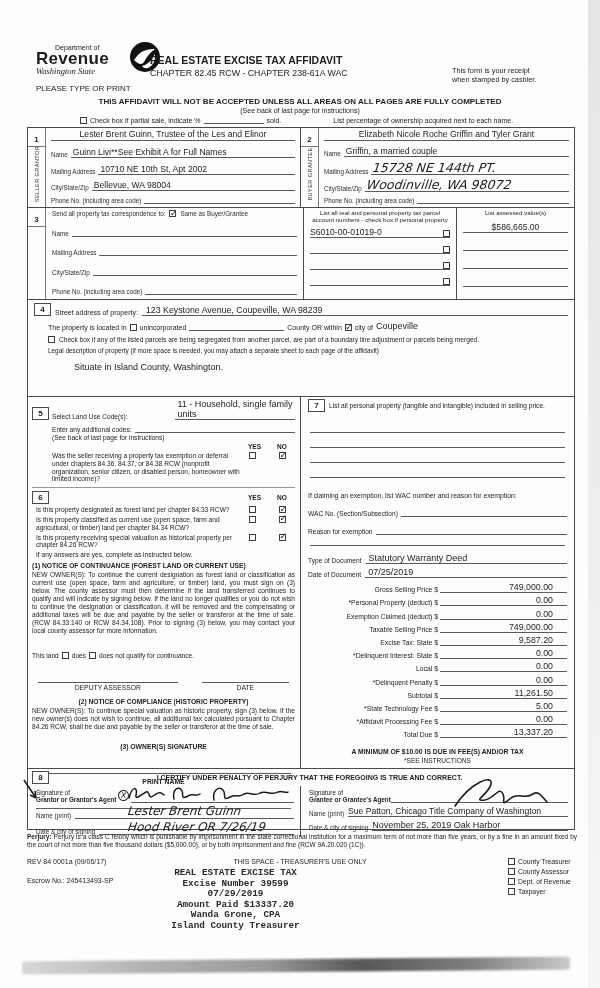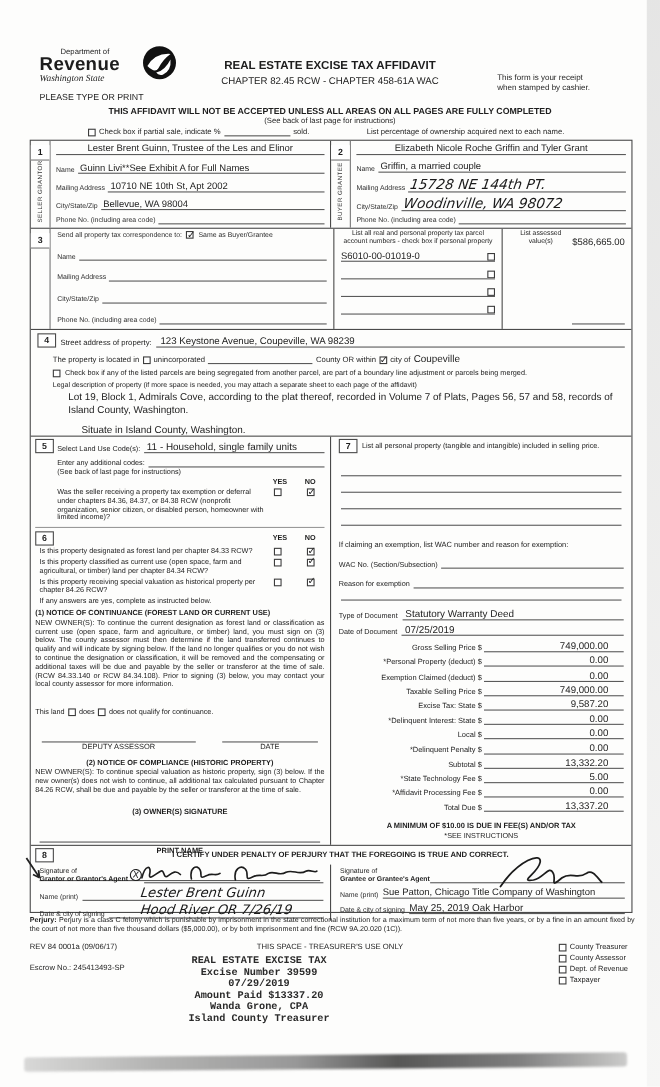--- a/index.html
+++ b/index.html
@@ -17,21 +17,21 @@
   .bold { font-weight:bold; }
   .ctr { text-align:center; }
 
   
   .hdr-logo { position:absolute; left:36px; top:44px; width:150px; }
   .hdr-deptof { font-size:7px; margin-left:19px; }
   .hdr-rev { font-size:17px; font-weight:bold; letter-spacing:.3px; line-height:15px; }
   .hdr-wa { font-size:8.5px; font-style:italic; margin-left:0; font-family:"Liberation Serif", serif; }
   .hdr-swirl { position:absolute; left:92px; top:-4px; }
   .hdr-type { position:absolute; left:36px; top:84px; font-size:8px; }
-  .hdr-title { position:absolute; left:150px; top:54px; width:300px; text-align:center; }
+  .hdr-title { position:absolute; left:150px; top:54px; width:300px; text-align:left; }
   .hdr-title .t1 { font-size:10.5px; font-weight:bold; }
   .hdr-title .t2 { font-size:8.8px; margin-top:2px; }
   .hdr-receipt { position:absolute; left:452px; top:66px; font-size:7.3px; line-height:9px; }
   .hdr-notice { position:absolute; left:0; top:97px; width:600px; text-align:center; font-size:8px; font-weight:bold; }
   .hdr-notice-sub { position:absolute; left:0; top:107px; width:600px; text-align:center; font-size:7px; }
   .partial-row { position:absolute; left:80px; top:117px; width:495px; display:flex; font-size:7px; align-items:flex-end; }
   .partial-left { display:flex; align-items:flex-end; gap:3px; }
   .pct-fill { width:60px; border-bottom:1px solid #555; }
   .own-note { margin-left:52px; }
 
@@ -53,21 +53,21 @@
   .pf-line .fv { flex:1; border-bottom:1px solid #5a5a5a; font-size:8.6px; line-height:10px; padding-left:2px; }
   .handaddr { font-size:12.5px; line-height:9px; white-space:nowrap; }
 
   
   .row3 { display:flex; height:92px; }
   .r3-left { width:276px; border-right:1px solid #4a4a4a; display:flex; }
   .r3-strip { width:18px; border-right:1px solid #777; flex:none; text-align:center; }
   .r3-strip .numbox { width:100%; height:14px; border:none; border-bottom:1px solid #777; }
   .r3-fields { flex:1; padding:2px 6px; display:flex; flex-direction:column; justify-content:space-between; padding-bottom:4px; }
   .r3-mid { width:153px; border-right:1px solid #4a4a4a; padding:1px 6px 4px 6px; display:flex; flex-direction:column; }
-  .r3-right { flex:1; padding:1px 6px 4px 6px; display:flex; }
+  .r3-right { flex:1; padding:1px 6px 4px 6px; display:flex; flex-direction:column; }
   .r3-head { font-size:6.2px; text-align:center; line-height:7px; }
   .parcel-line { display:flex; align-items:flex-end; gap:4px; border-bottom:1px solid #5a5a5a; margin-top:8px; }
   .parcel-line.first { margin-top:4px; }
   .parcel-num { flex:1; font-size:8.6px; }
   .assessed-line { border-bottom:1px solid #5a5a5a; margin-top:8px; min-height:10px; text-align:center; font-size:8.6px; }
   .assessed-line.first { margin-top:6px; }
 
   
   .row4 { height:97px; padding:3px 6px 0 6px; font-size:7px; }
   .r4-street { display:flex; align-items:flex-end; gap:4px; }
@@ -79,21 +79,21 @@
   .r4-legal-lbl { margin-top:4px; margin-left:14px; font-size:6.4px; }
   .r4-legal { margin:2px 10px 0 28px; font-size:9px; line-height:11px; }
   .r4-situate { margin-top:8px; margin-left:40px; font-size:9px; }
 
   
   .cols { display:flex; height:372px; }
   .col-l { width:50%; border-right:1px solid #4a4a4a; padding:2px 5px 0 4px; font-size:6.6px; position:relative; }
   .col-r { width:50%; padding:2px 7px 0 7px; font-size:6.6px; display:flex; flex-direction:column; }
 
   .s5-head { display:flex; align-items:flex-end; gap:3px; }
-  .s5-head .lu { flex:1; border-bottom:1px solid #5a5a5a; font-size:9px; padding-left:3px; }
+  .s5-head .lu { flex:1; border-bottom:1px solid #5a5a5a; font-size:9px; padding-left:3px;margin-left:44px; }
   .s5-add { display:flex; align-items:flex-end; gap:3px; margin-top:4px; margin-left:20px; }
   .yn-head { display:flex; justify-content:flex-end; gap:16px; font-size:6.6px; margin-top:2px; padding-right:8px; font-weight:bold; }
   .q-row { display:flex; margin-top:2px; margin-left:20px; }
   .q-text { flex:1; line-height:7.8px; }
   .q-cbs { width:52px; display:flex; justify-content:space-between; padding:0 9px 0 6px; flex:none; align-items:flex-start; }
   .s6-head { display:flex; align-items:center; margin-top:4px; border-top:1px solid #999; padding-top:3px; }
   .s6-head .yn { margin-left:auto; display:flex; gap:16px; padding-right:8px; font-weight:bold; }
   .notice-title { font-weight:bold; text-align:left; margin-top:4px; font-size:6.7px; }
   .notice-para { margin-top:2px; line-height:7.9px; text-align:justify; }
   .qualify { margin-top:18px; display:flex; gap:3px; align-items:center; }
@@ -159,21 +159,21 @@
     <div class="hdr-wa">Washington State</div>
     <svg class="hdr-swirl" width="34" height="34" viewBox="0 0 34 34">
       <circle cx="17" cy="17" r="15" fill="#111"></circle>
       <path d="M6 20 Q13 8 27 9 Q20 14 16 22 Q13 27 6 20 Z" fill="#fff"></path>
       <path d="M14 26 Q22 24 27 14 Q28 24 20 28 Q16 29 14 26 Z" fill="#fff"></path>
     </svg>
   </div>
   <div class="hdr-type">PLEASE TYPE OR PRINT</div>
   <div class="hdr-title">
     <div class="t1">REAL ESTATE EXCISE TAX AFFIDAVIT</div>
-    <div class="t2">CHAPTER 82.45 RCW - CHAPTER 458-61A WAC</div>
+    <div class="t2">CHAPTER 82.45 RCW - CHAPTER 238-61A WAC</div>
   </div>
   <div class="hdr-receipt">
     <div>This form is your receipt</div>
     <div>when stamped by cashier.</div>
   </div>
   <div class="hdr-notice">THIS AFFIDAVIT WILL NOT BE ACCEPTED UNLESS ALL AREAS ON ALL PAGES ARE FULLY COMPLETED</div>
   <div class="hdr-notice-sub">(See back of last page for instructions)</div>
   <div class="partial-row">
     <div class="partial-left">
       <span class="cb"></span>
@@ -316,21 +316,20 @@
         <span>County OR within</span>
         <span class="cb checked"></span>
         <span>city of</span>
         <span class="r4-cityname">Coupeville</span>
       </div>
       <div class="r4-seg">
         <span class="cb"></span>
         <span>Check box if any of the listed parcels are being segregated from another parcel, are part of a boundary line adjustment or parcels being merged.</span>
       </div>
       <div class="r4-legal-lbl">Legal description of property (if more space is needed, you may attach a separate sheet to each page of the affidavit)</div>
-      <div class="r4-legal">Lot 19, Block 1, Admirals Cove, according to the plat thereof, recorded in Volume 7 of Plats, Pages 56, 57 and 58, records of Island County, Washington.</div>
       <div class="r4-situate">Situate in Island County, Washington.</div>
     </div>
 
     <div class="row cols" style="border-bottom:1px solid #4a4a4a;">
       <div class="col-l">
         <div class="s5-head">
           <span class="numbox">5</span>
           <span>Select Land Use Code(s):</span>
           <span class="lu">11 - Household, single family units</span>
         </div>
@@ -461,21 +460,21 @@
           <div class="fin-row">
               <span class="fin-lbl">Local $</span>
               <span class="fin-val">0.00</span>
             </div>
           <div class="fin-row">
               <span class="fin-lbl">*Delinquent Penalty $</span>
               <span class="fin-val">0.00</span>
             </div>
           <div class="fin-row">
               <span class="fin-lbl">Subtotal $</span>
-              <span class="fin-val">13,332.20</span>
+              <span class="fin-val">11,261.50</span>
             </div>
           <div class="fin-row">
               <span class="fin-lbl">*State Technology Fee $</span>
               <span class="fin-val">5.00</span>
             </div>
           <div class="fin-row">
               <span class="fin-lbl">*Affidavit Processing Fee $</span>
               <span class="fin-val">0.00</span>
             </div>
           <div class="fin-row">
@@ -528,21 +527,21 @@
           </div>
           <svg class="sig-svg" style="left:140px; top:-14px;" width="110" height="40" viewBox="0 0 110 40">
             <path d="M14 34 C30 10 52 2 50 12 C48 22 30 30 44 28 C54 26 58 14 62 22 C65 28 58 36 70 26 C78 20 84 28 92 22 C98 18 102 26 106 30" stroke="#1c1c1c" stroke-width="1.6" fill="none" stroke-linecap="round"></path>
           </svg>
           <div class="s8-row">
             <span class="tiny">Name (print)</span>
             <span class="s8-fill">Sue Patton, Chicago Title Company of Washington</span>
           </div>
           <div class="s8-row">
             <span class="tiny">Date &amp; city of signing</span>
-            <span class="s8-fill" style="font-size:9px;">May 25, 2019 Oak Harbor</span>
+            <span class="s8-fill" style="font-size:9px;">November 25, 2019 Oak Harbor</span>
           </div>
         </div>
       </div>
     </div>
   </div>
 
   <div class="perjury">
     <b>Perjury:</b>
     <span>Perjury is a class C felony which is punishable by imprisonment in the state correctional institution for a maximum term of not more than five years, or by a fine in an amount fixed by the court of not more than five thousand dollars ($5,000.00), or by both imprisonment and fine (RCW 9A.20.020 (1C)).</span>
   </div>

